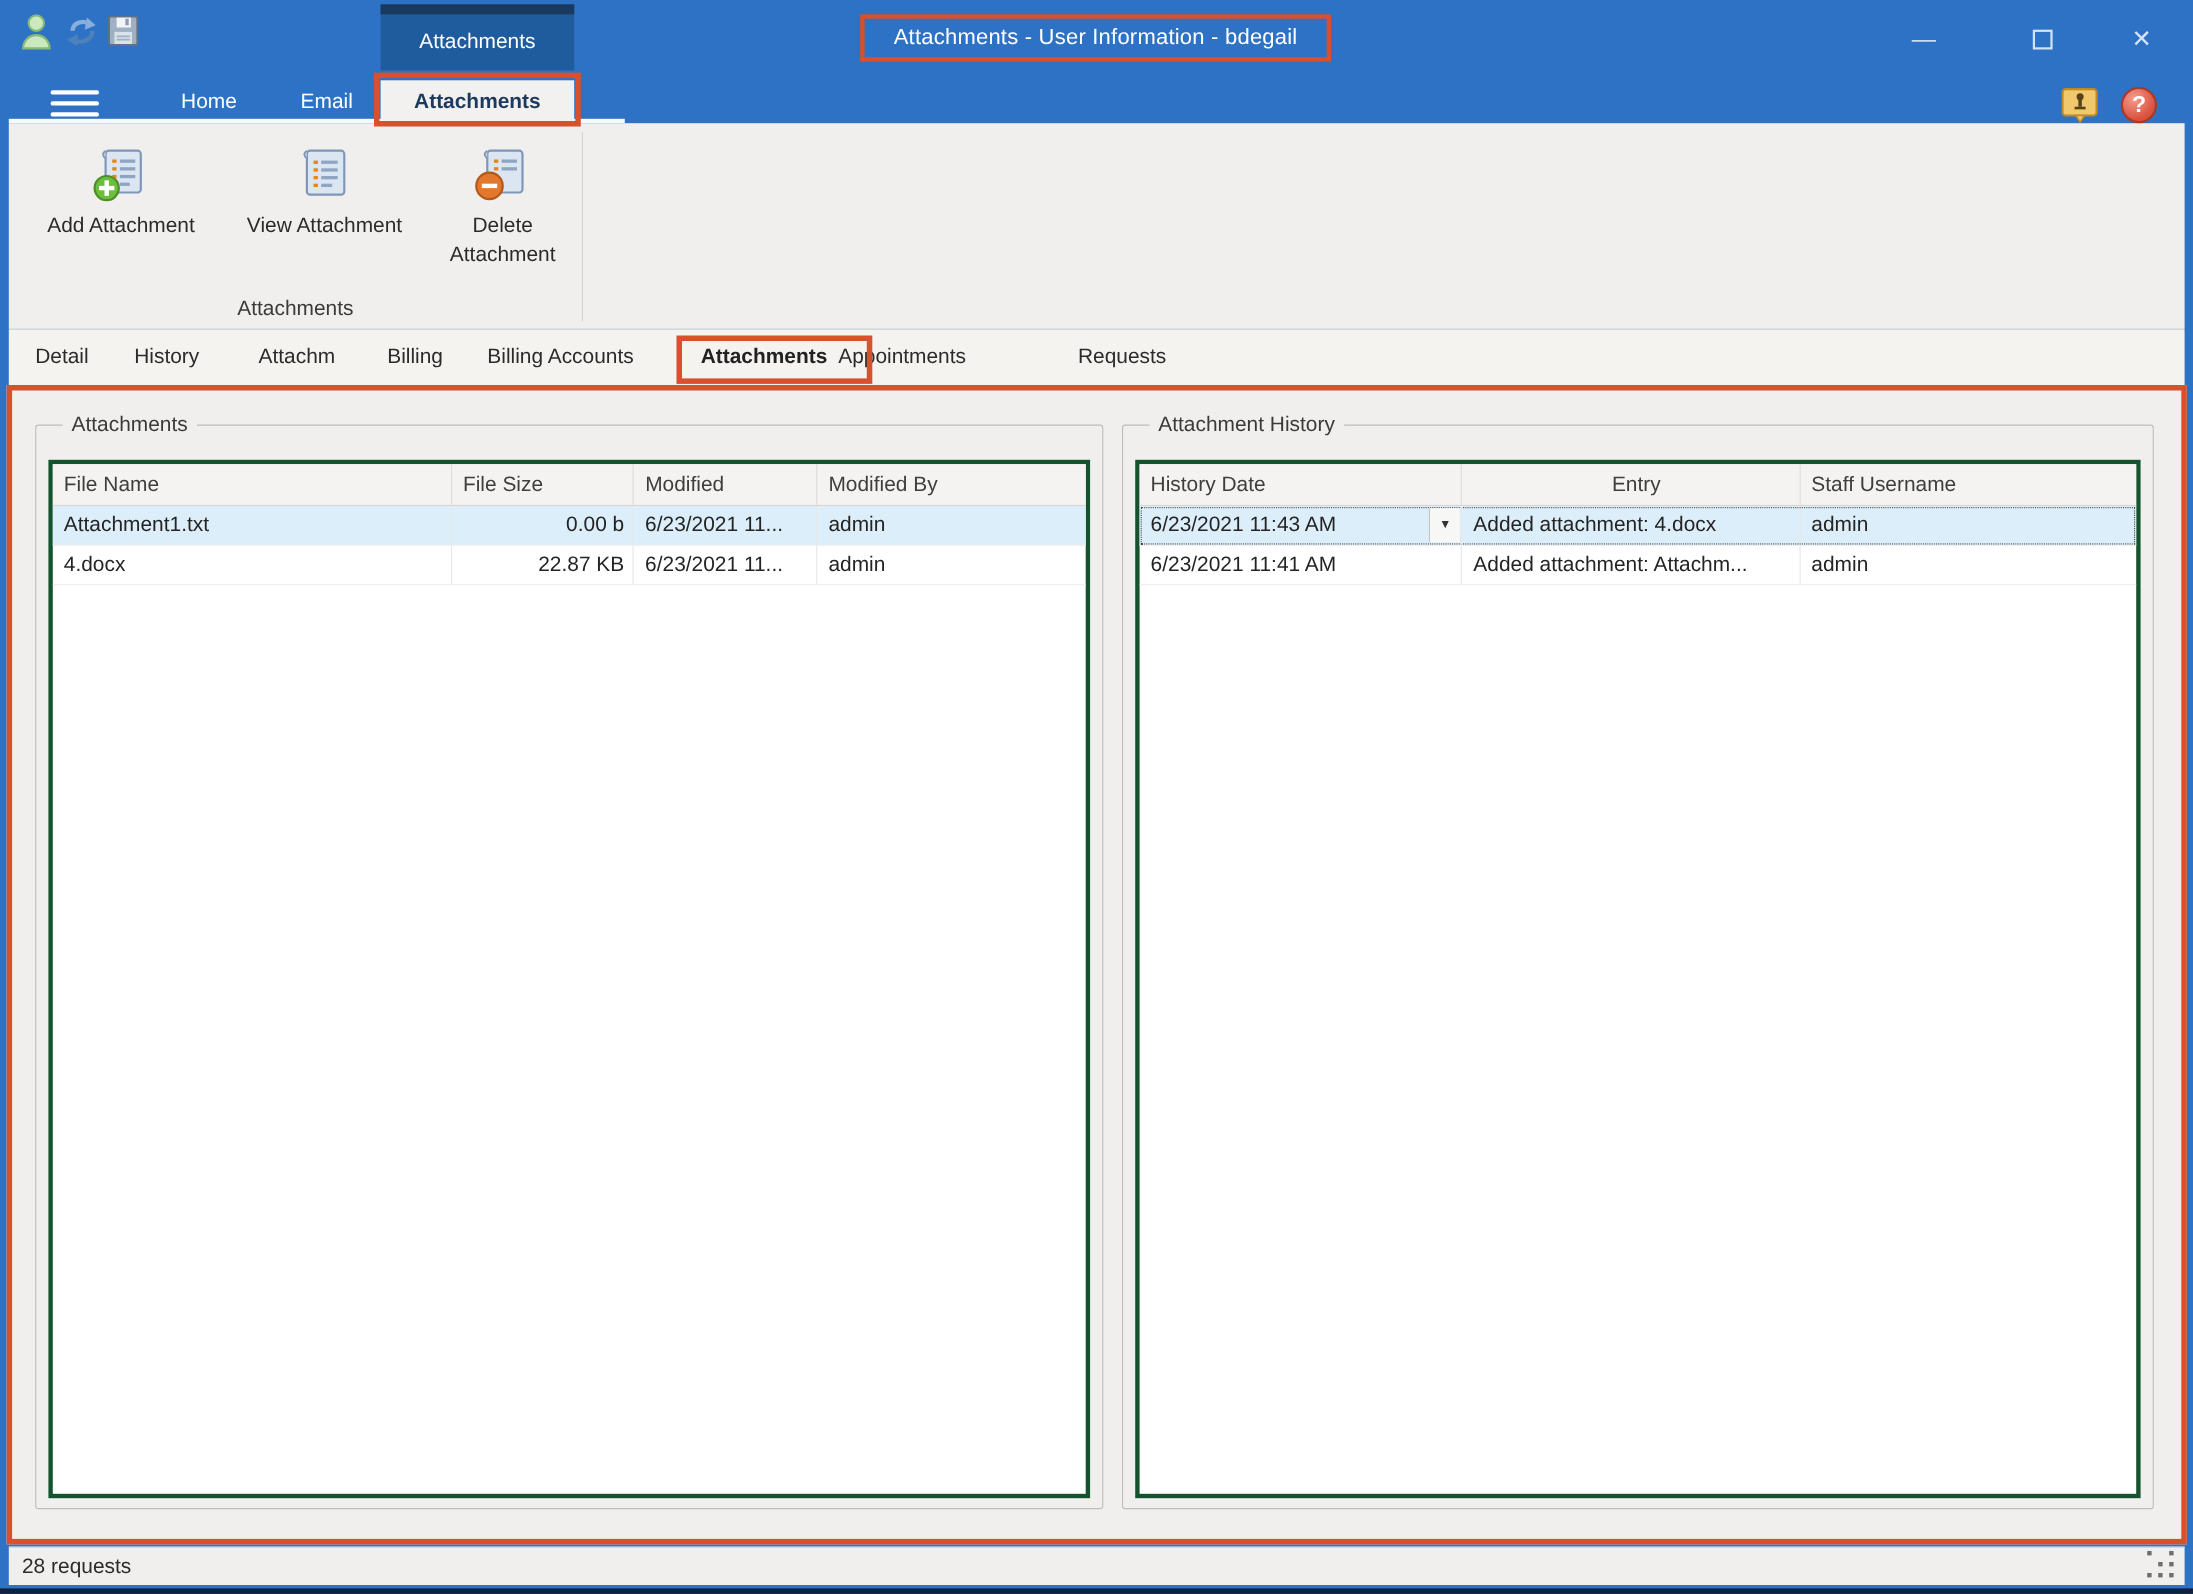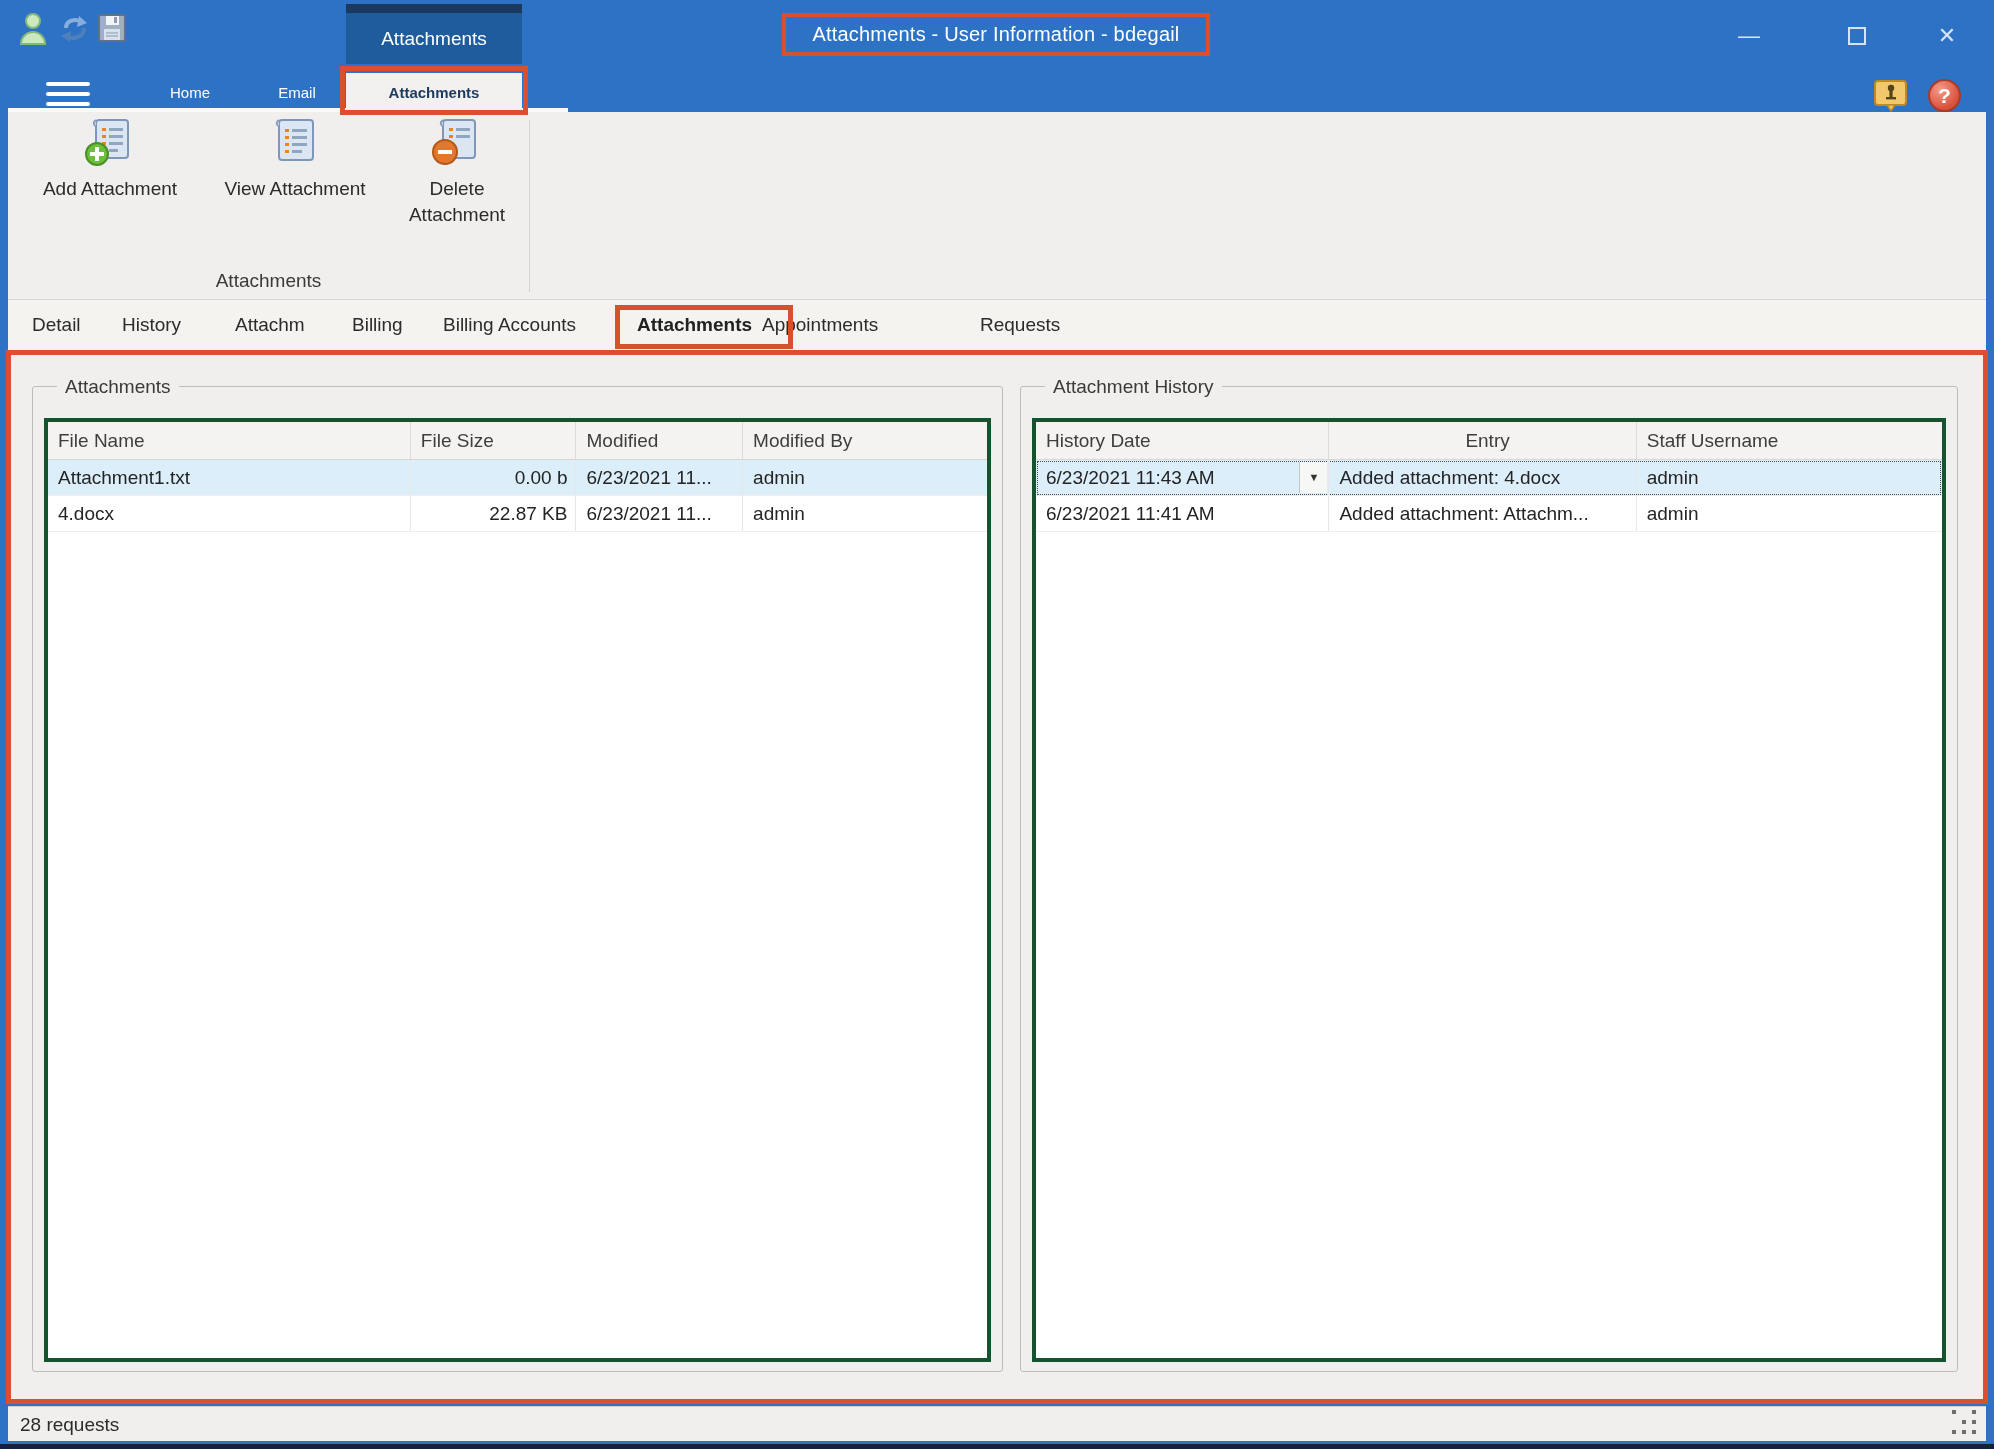--- a/index.html
+++ b/index.html
@@ -15,28 +15,28 @@
     justify-content:center; color:#D6E3F4; font-size:22px; }
   .max-glyph{ width:18px; height:18px; border:2px solid #D6E3F4; }
 
   
   .ctx-block{ position:absolute; left:346px; top:4px; width:176px; height:60px; background:#1E5C9E; }
   .ctx-block::before{ content:""; position:absolute; left:0; top:0; width:100%; height:9px; background:#19395E; }
   .ctx-label{ position:absolute; left:0; top:9px; width:100%; height:51px; display:flex; align-items:center;
     justify-content:center; color:#FFFFFF; font-size:19px; }
   .hamburger{ position:absolute; left:46px; top:82px; width:44px; height:26px; }
   .hamburger span{ display:block; width:44px; height:4px; border-radius:2px; background:#FFFFFF; margin-bottom:6px; }
-  .ribbon-tab{ position:absolute; top:78px; height:30px; line-height:30px; color:#FFFFFF; font-size:15px; text-align:center; }
+  .ribbon-tab{ position:absolute; top:78px; height:30px; line-height:30px; color:#FFFFFF; font-size:19px; text-align:center; }
   .ribbon-tab.sel{ top:73px; height:40px; line-height:40px; background:#F2F1EF; color:#1C3A5E; font-weight:700; z-index:2; }
   .hl-tab-box{ position:absolute; left:340px; top:66px; width:188px; height:49px; border:5px solid #D8502D; z-index:3; }
   .tab-underline{ position:absolute; left:8px; top:108px; width:560px; height:4px; background:#F7F9FC; }
 
   
   .ribbon{ position:absolute; left:8px; top:112px; width:1978px; height:187px; background:#F0EFED; }
-  .ribbon-btn{ position:absolute; top:4px; text-align:center; cursor:default; }
+  .ribbon-btn{ position:absolute; top:21px; text-align:center; cursor:default; }
   .ribbon-btn .ico{ display:block; margin:0 auto 8px auto; position:relative; width:52px; height:52px; }
   .ribbon-btn .lbl{ font-size:19px; color:#2B2B2B; line-height:26px; }
   .group-sep{ position:absolute; left:521px; top:8px; width:1px; height:172px; background:#D6D4D2; }
   .group-label{ position:absolute; left:0; top:158px; width:521px; text-align:center; font-size:19px; color:#3A3A3A; }
   .pin-badge{ position:absolute; left:1874px; top:80px; }
   .help-badge{ position:absolute; left:1928px; top:79px; width:33px; height:33px; border-radius:50%;
     background:radial-gradient(circle at 35% 30%, #F49C8B, #D9503B 70%); border:2px solid #A83A26;
     display:flex; align-items:center; justify-content:center; color:#FFFFFF; font-weight:700; font-size:21px; }
   .ribbon-bottom{ position:absolute; left:8px; top:299px; width:1978px; height:1px; background:#D8D6D4; }
 

